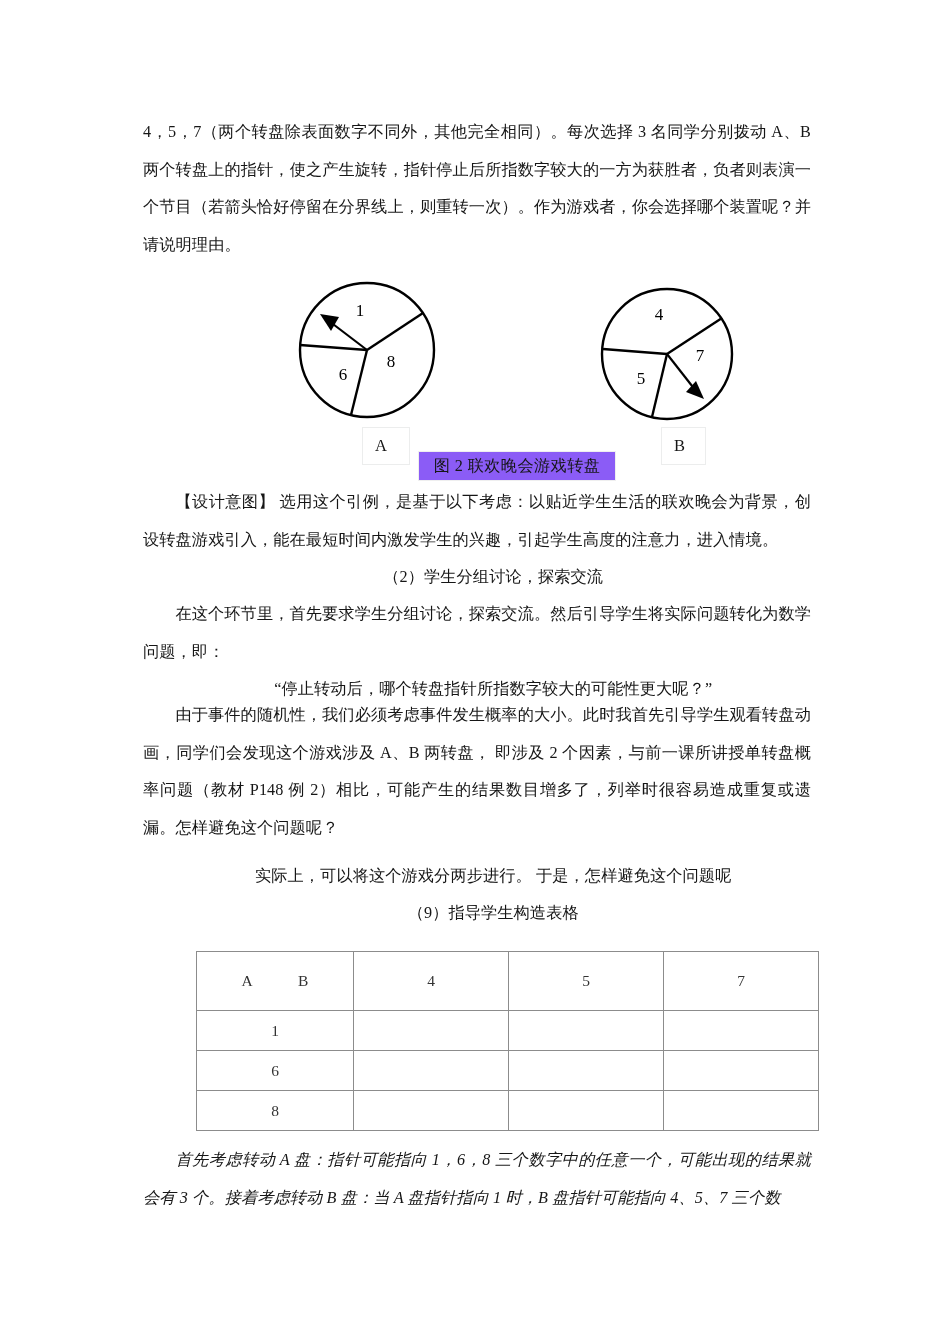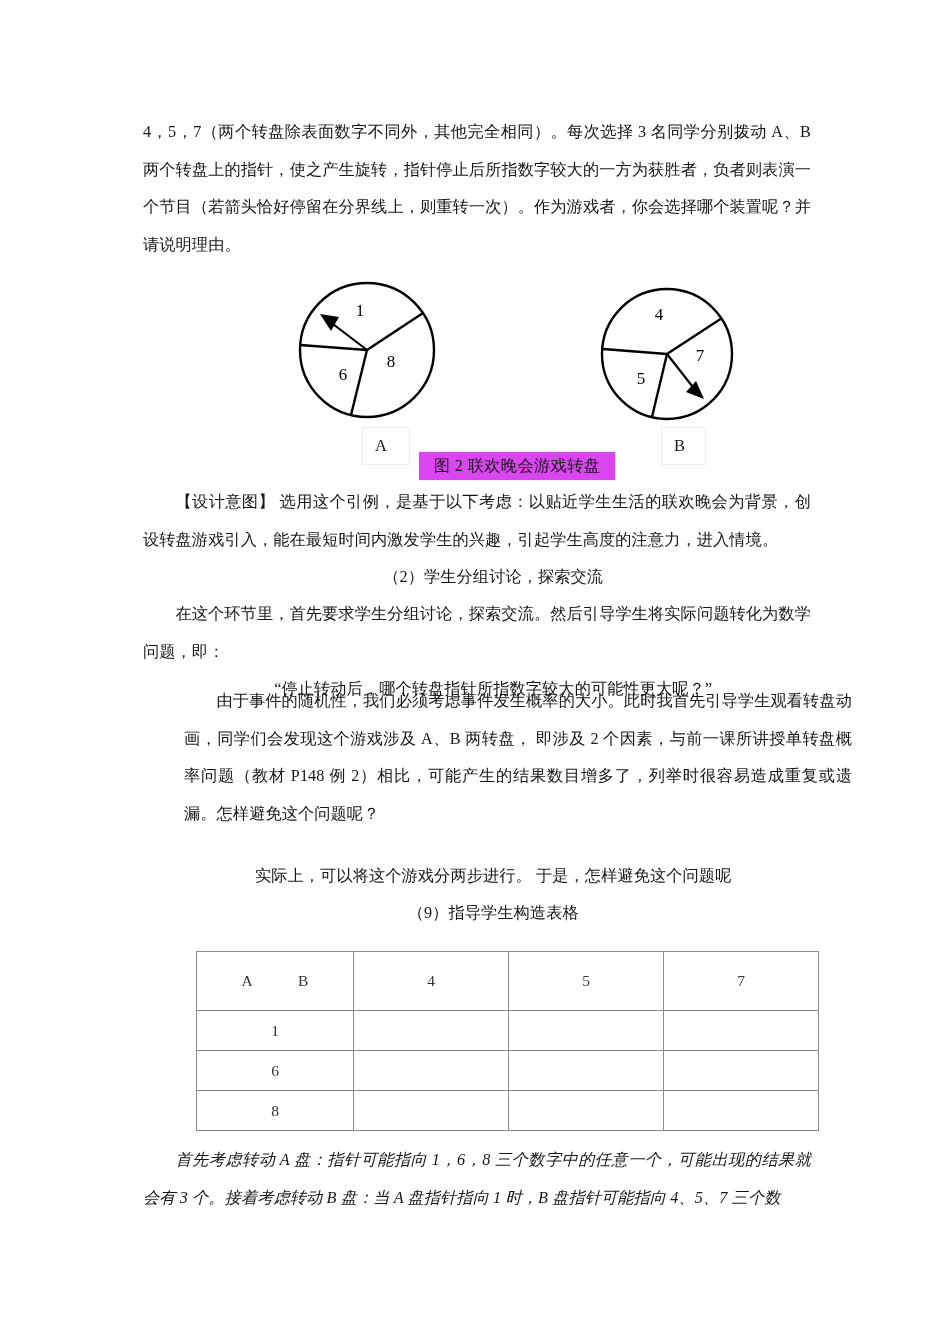--- a/index.html
+++ b/index.html
@@ -60,21 +60,21 @@
     align-items: center;
     justify-content: flex-start;
     padding-left: 12px;
     box-sizing: border-box;
     font-family: "Liberation Serif", "DejaVu Serif", serif;
   }
 
   .caption-box {
     position: absolute;
     border: 1px solid #efefef;
-    background: #d946ef;
+    background: #8b5cf6;
     box-sizing: border-box;
     display: flex;
     align-items: center;
     justify-content: center;
     font-size: 16.2px;
     letter-spacing: 0.4px;
   }
 
   
   .grid-table {
@@ -173,21 +173,21 @@
   </div>
 
   <div class="textblock" style="top:596px;">
     <p class="para indent">在这个环节里，首先要求学生分组讨论，探索交流。然后引导学生将实际问题转化为数学问题，即：</p>
   </div>
 
   <div class="textblock" style="top:671px;">
     <p class="para indent nojustify">“停止转动后，哪个转盘指针所指数字较大的可能性更大呢？”</p>
   </div>
 
-  <div class="textblock" style="top:683px;margin-left:41px;">
+  <div class="textblock" style="top:697px;">
     <p class="para indent">由于事件的随机性，我们必须考虑事件发生概率的大小。此时我首先引导学生观看转盘动画，同学们会发现这个游戏涉及 A、B 两转盘， 即涉及 2 个因素，与前一课所讲授单转盘概率问题（教材 P148 例 2）相比，可能产生的结果数目增多了，列举时很容易造成重复或遗漏。怎样避免这个问题呢？</p>
   </div>
 
   <div class="textblock" style="top:858px;">
     <p class="para indent nojustify">实际上，可以将这个游戏分两步进行。 于是，怎样避免这个问题呢</p>
   </div>
 
   <div class="textblock" style="top:895px;">
     <p class="para indent nojustify">（9）指导学生构造表格</p>
   </div>

